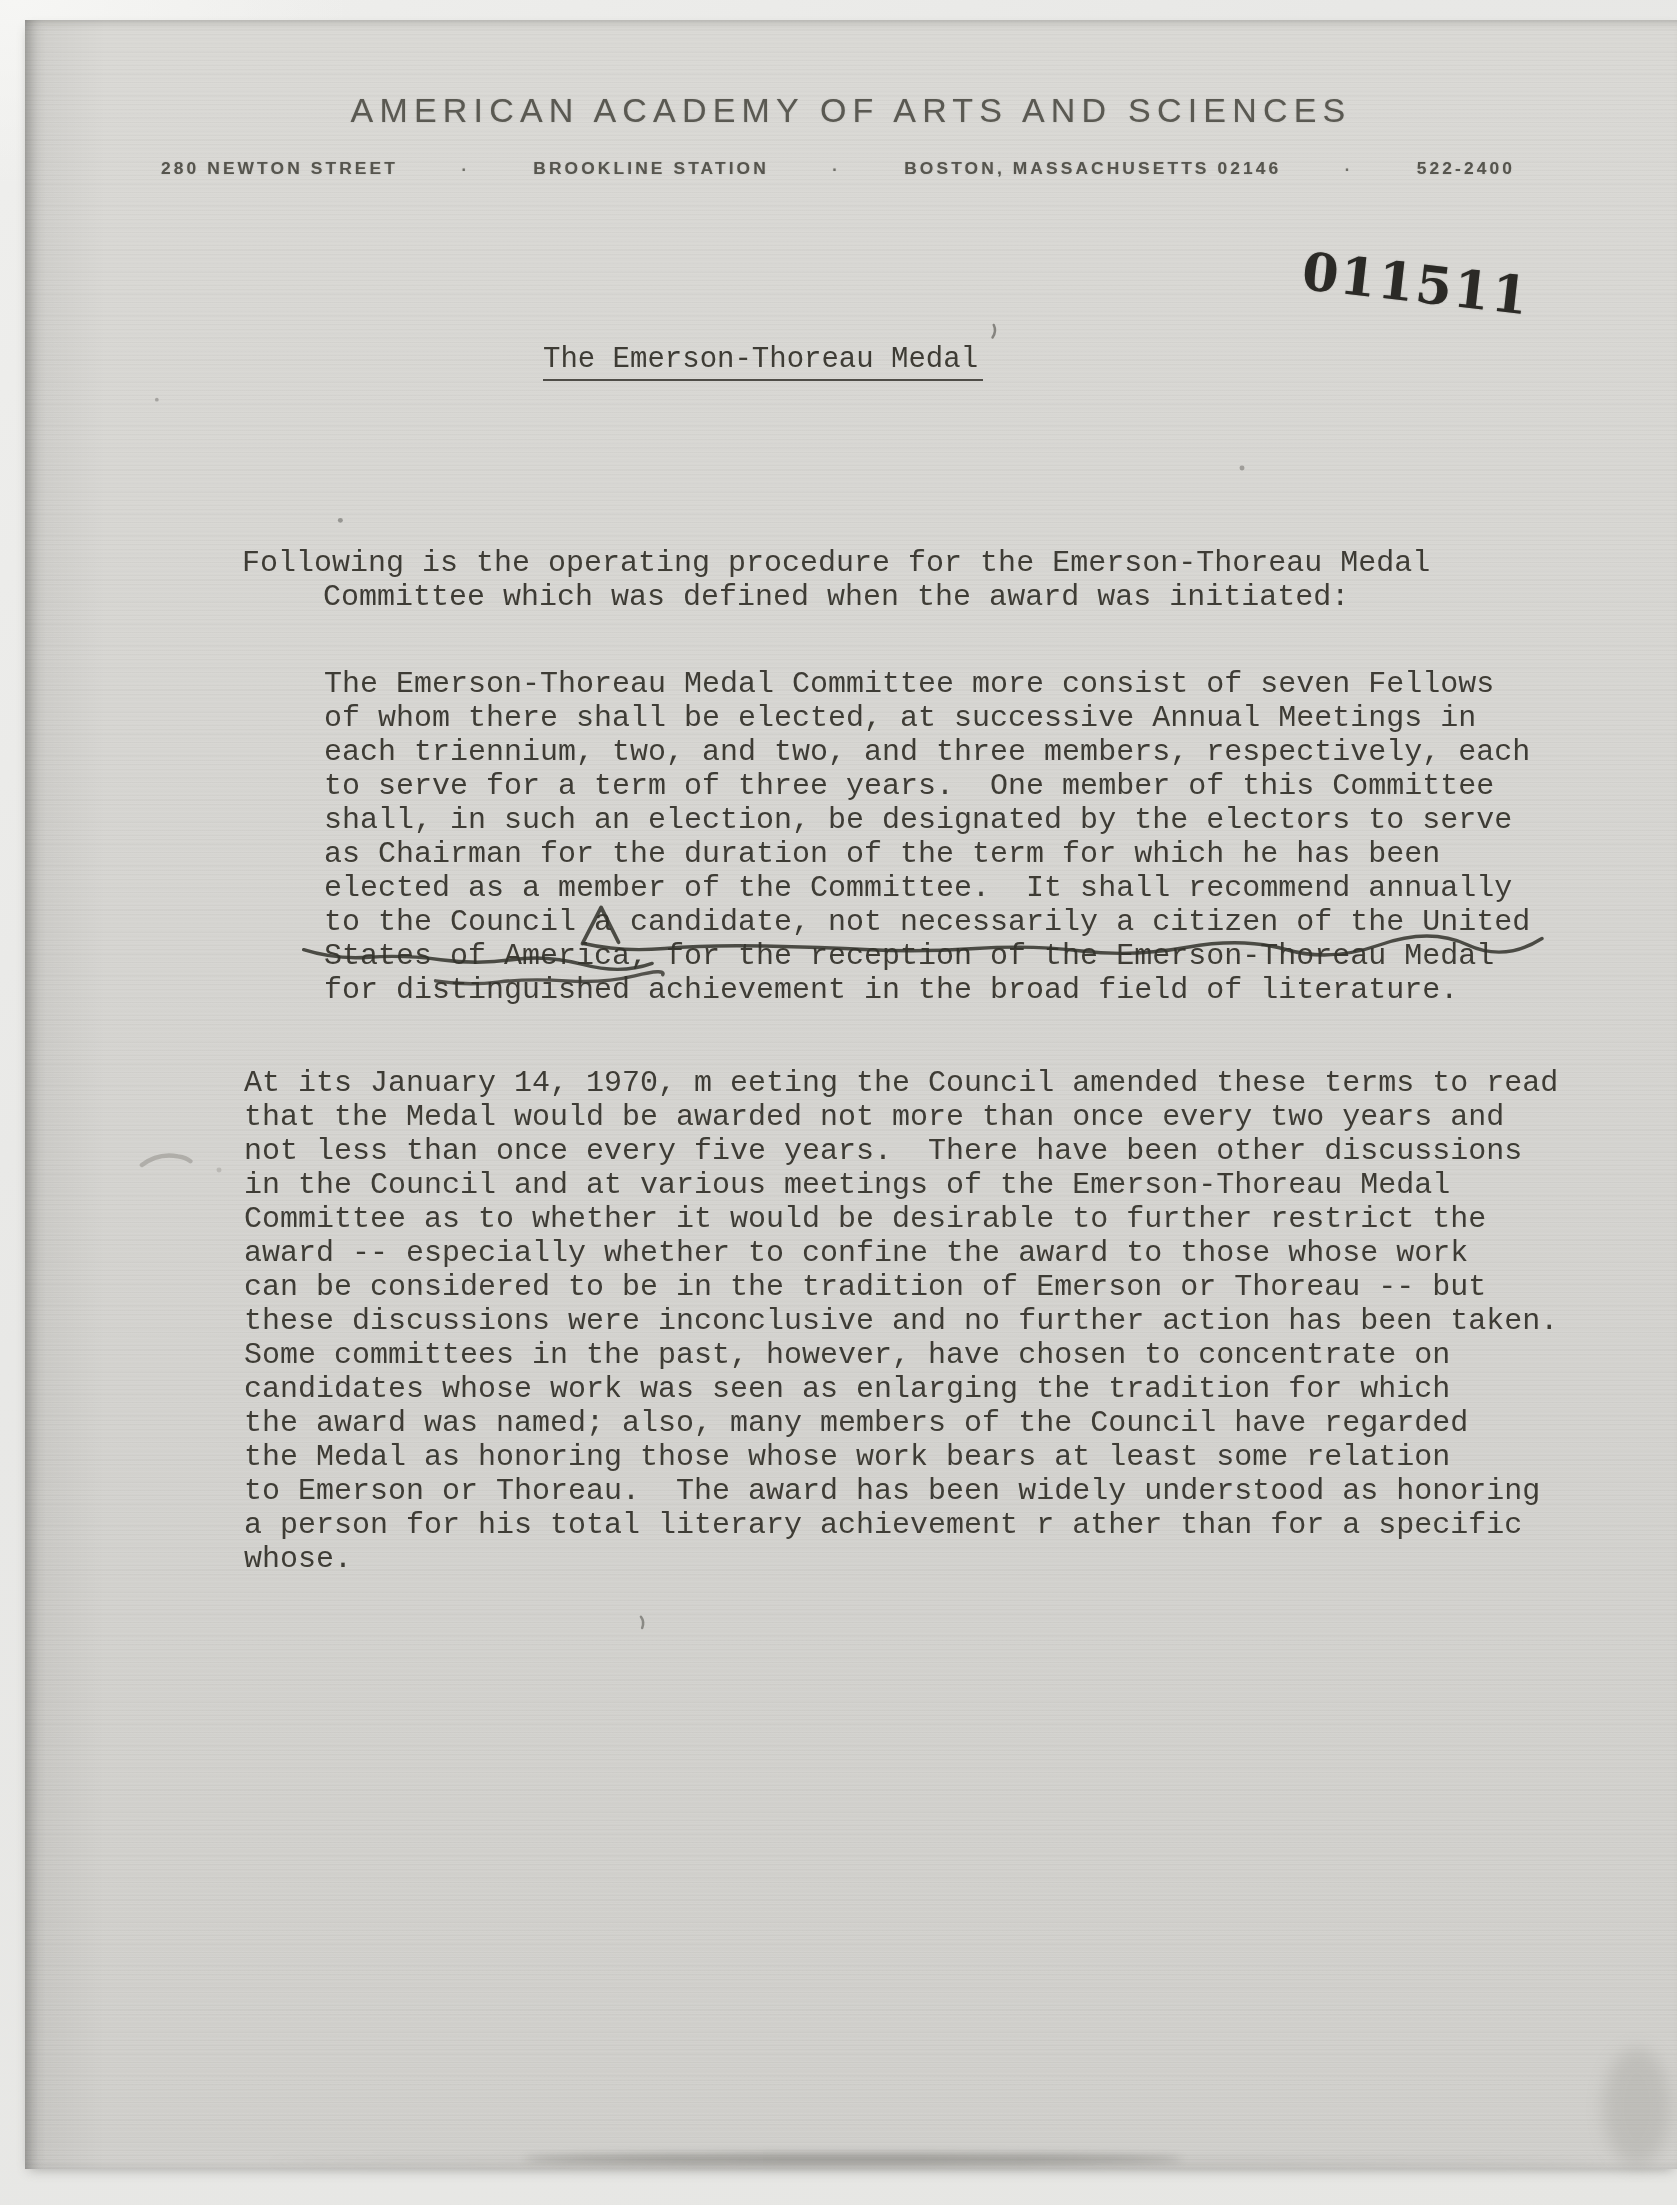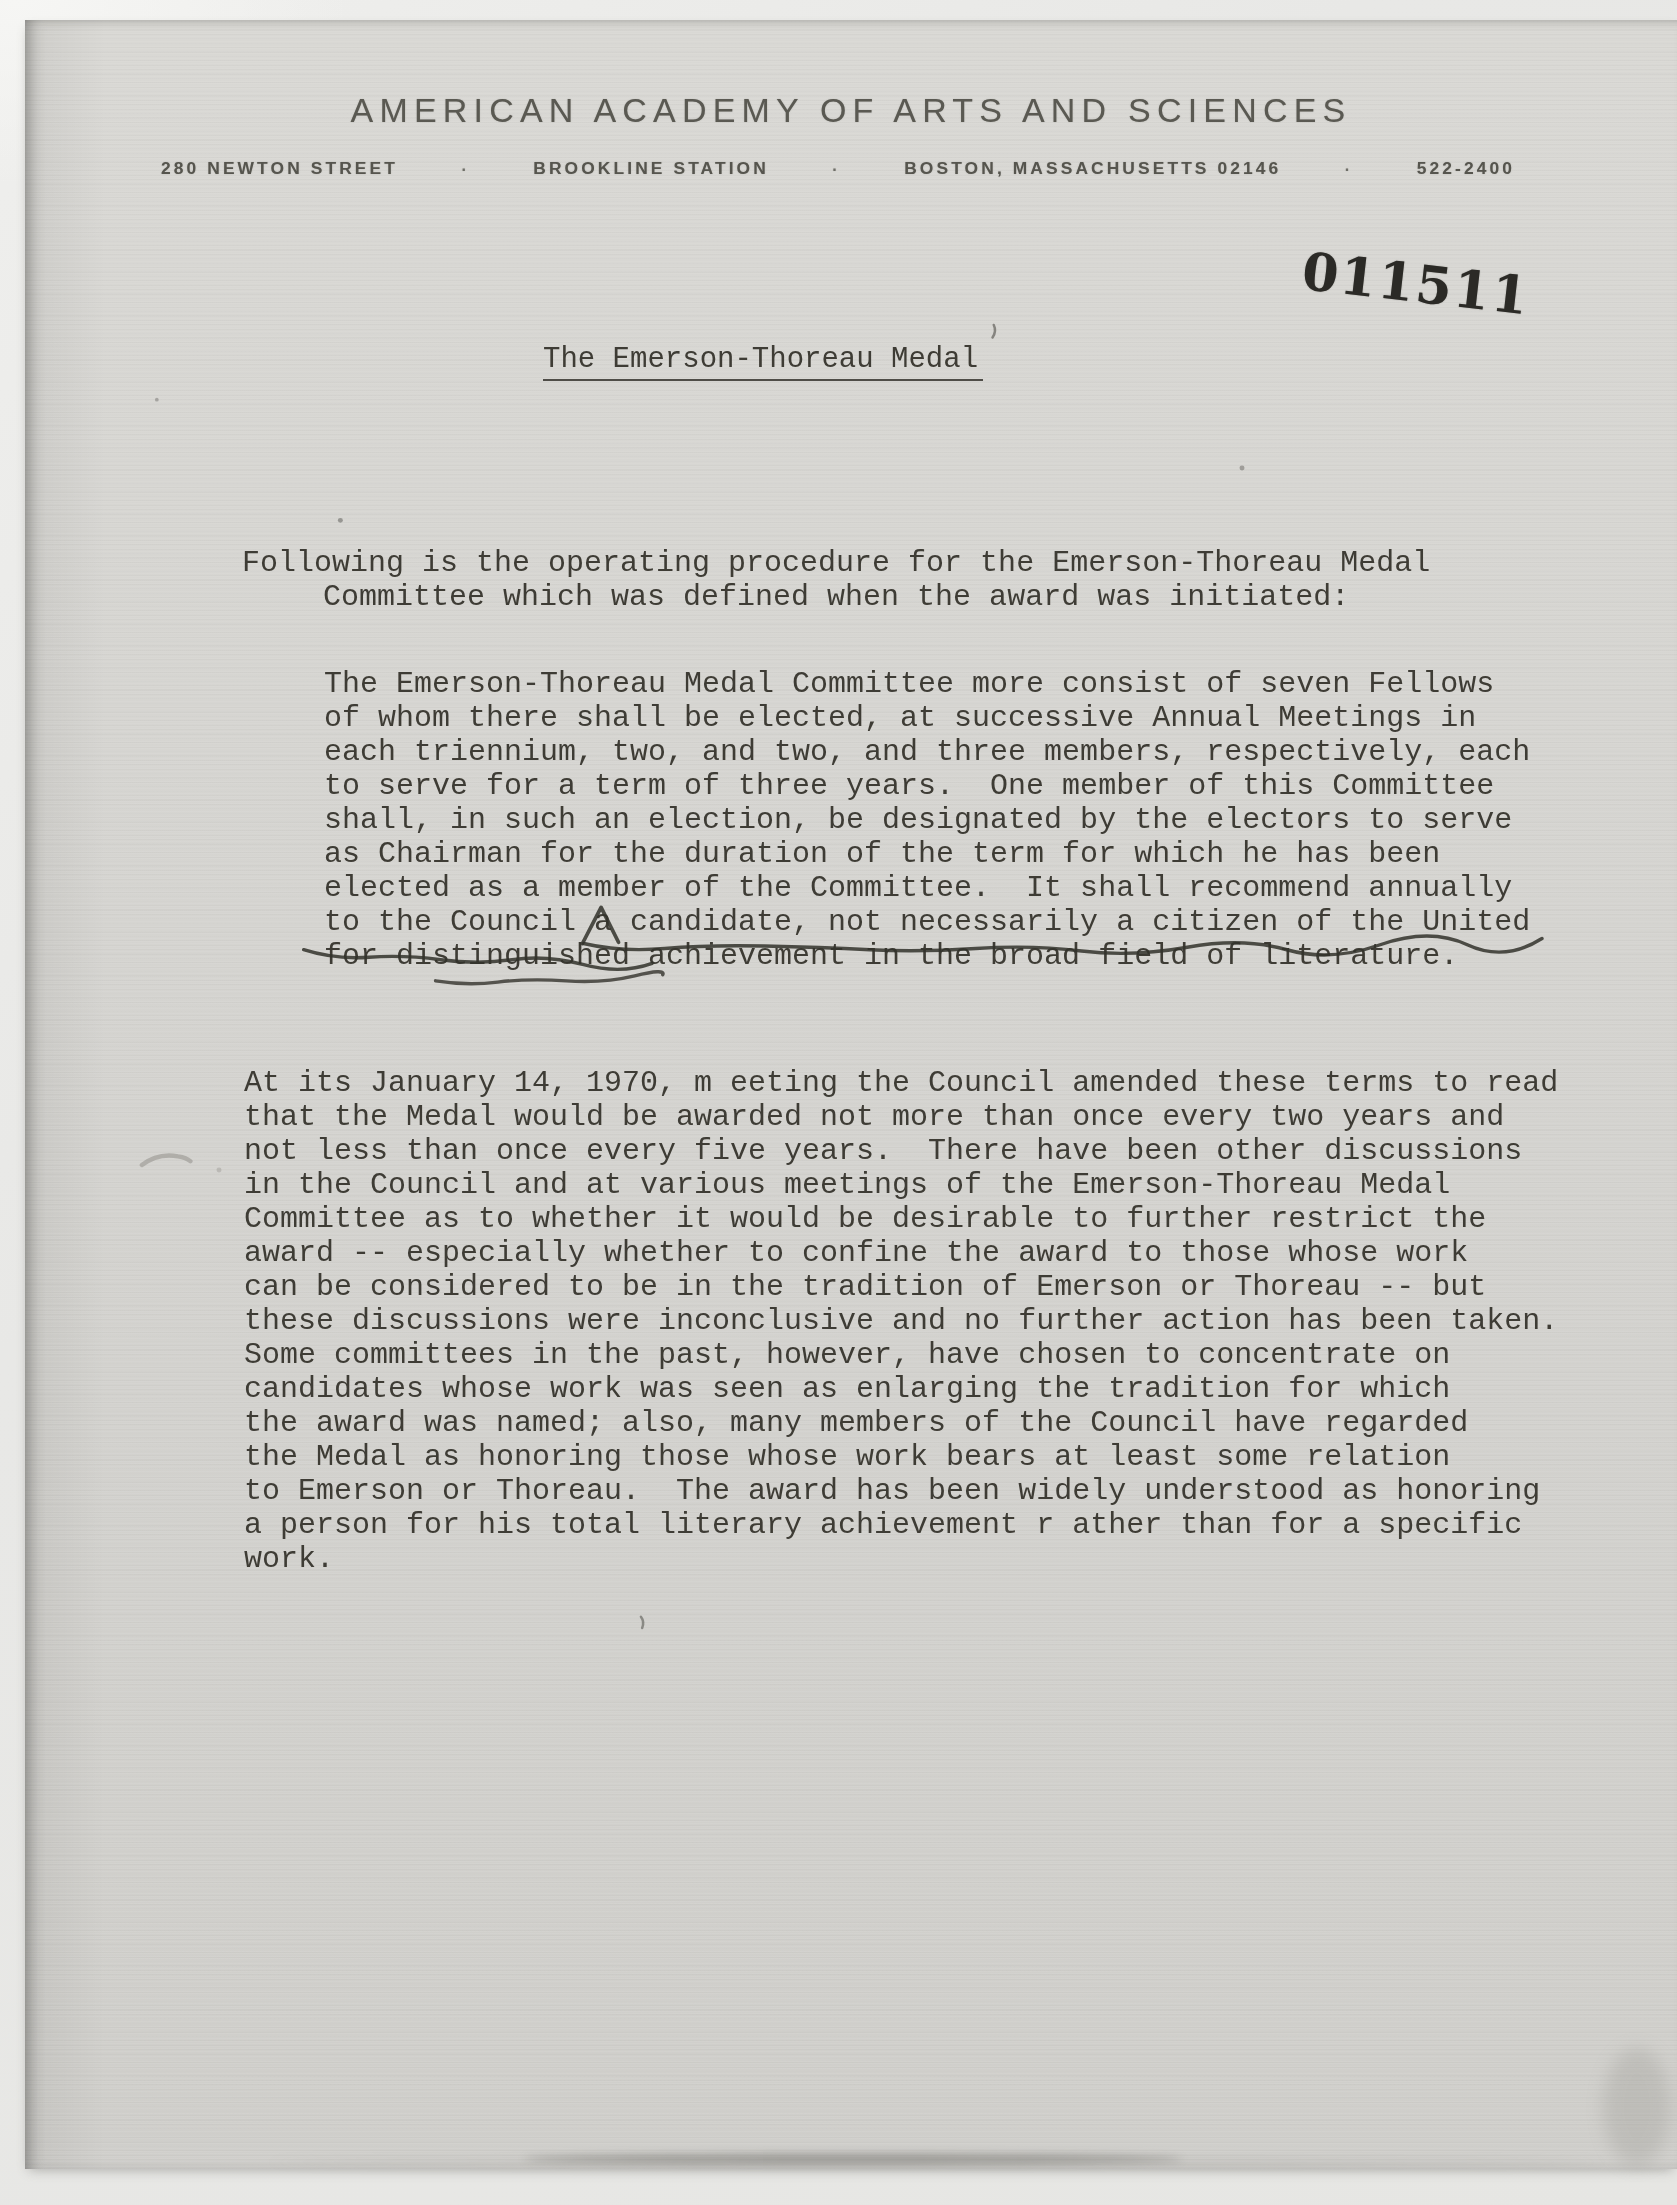--- a/index.html
+++ b/index.html
@@ -90,39 +90,40 @@
 
   <div class="blockquote tw">
     <div class="tline">The Emerson-Thoreau Medal Committee more consist of seven Fellows</div>
     <div class="tline">of whom there shall be elected, at successive Annual Meetings in</div>
     <div class="tline">each triennium, two, and two, and three members, respectively, each</div>
     <div class="tline">to serve for a term of three years.  One member of this Committee</div>
     <div class="tline">shall, in such an election, be designated by the electors to serve</div>
     <div class="tline">as Chairman for the duration of the term for which he has been</div>
     <div class="tline">elected as a member of the Committee.  It shall recommend annually</div>
     <div class="tline">to the Council a candidate, not necessarily a citizen of the United</div>
+    <div class="tline">States of America, for the reception of the Emerson-Thoreau Medal</div>
     <div class="tline">for distinguished achievement in the broad field of literature.</div>
   </div>
 
   <div class="para2 tw">
     <div class="tline">At its January 14, 1970, m eeting the Council amended these terms to read</div>
     <div class="tline">that the Medal would be awarded not more than once every two years and</div>
     <div class="tline">not less than once every five years.  There have been other discussions</div>
     <div class="tline">in the Council and at various meetings of the Emerson-Thoreau Medal</div>
     <div class="tline">Committee as to whether it would be desirable to further restrict the</div>
     <div class="tline">award -- especially whether to confine the award to those whose work</div>
     <div class="tline">can be considered to be in the tradition of Emerson or Thoreau -- but</div>
     <div class="tline">these discussions were inconclusive and no further action has been taken.</div>
     <div class="tline">Some committees in the past, however, have chosen to concentrate on</div>
     <div class="tline">candidates whose work was seen as enlarging the tradition for which</div>
     <div class="tline">the award was named; also, many members of the Council have regarded</div>
     <div class="tline">the Medal as honoring those whose work bears at least some relation</div>
     <div class="tline">to Emerson or Thoreau.  The award has been widely understood as honoring</div>
     <div class="tline">a person for his total literary achievement r ather than for a specific</div>
-    <div class="tline">work.</div>
+    <div class="tline">whose.</div>
   </div>
 
   <svg class="marks" viewBox="0 0 2695 3543" width="1677" height="2205" fill="none" stroke="#33322c" stroke-linecap="round" stroke-linejoin="round">
 
     <path stroke-width="6" opacity=".85" d="M 936 1516 L 966 1458 L 994 1514"></path>
 
     <path stroke-width="5.5" opacity=".85" d="M 938 1516 q 60 14 130 8 t 160 -4 t 170 6 t 170 -2 t 170 4 t 170 -6 t 160 4 t 150 -8 t 140 0 t 120 -10"></path>
 
     <path stroke-width="5.5" opacity=".85" d="M 488 1526 q 50 16 105 12 t 115 4 t 115 0 t 115 8 t 110 -2"></path>
 

